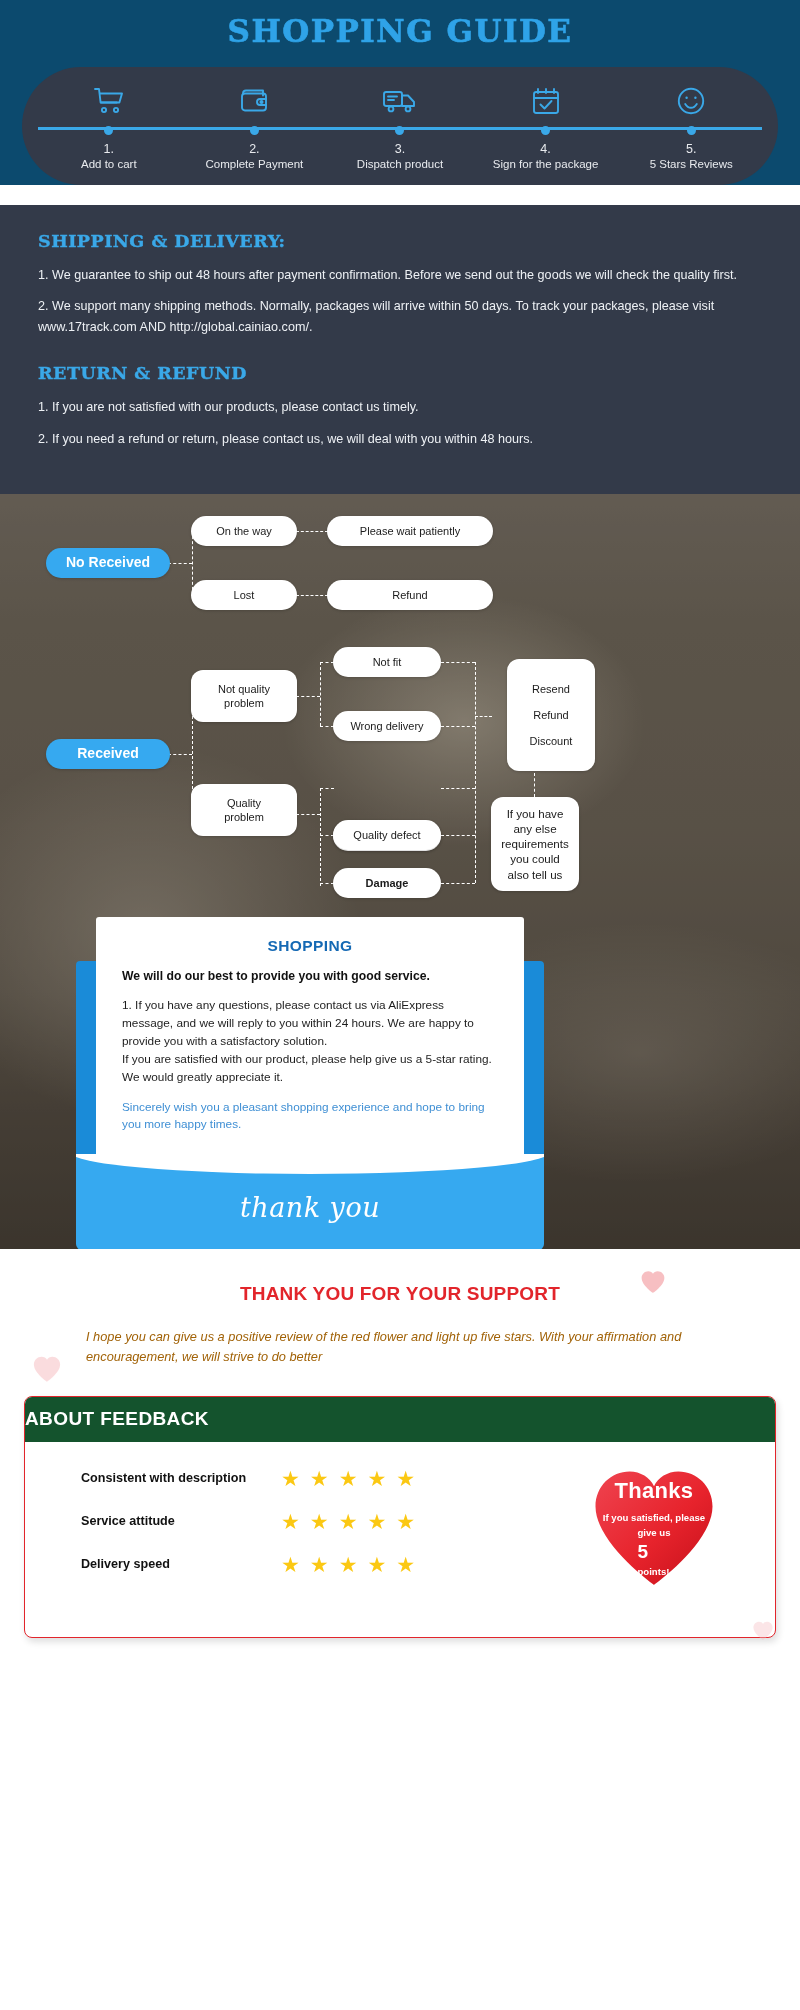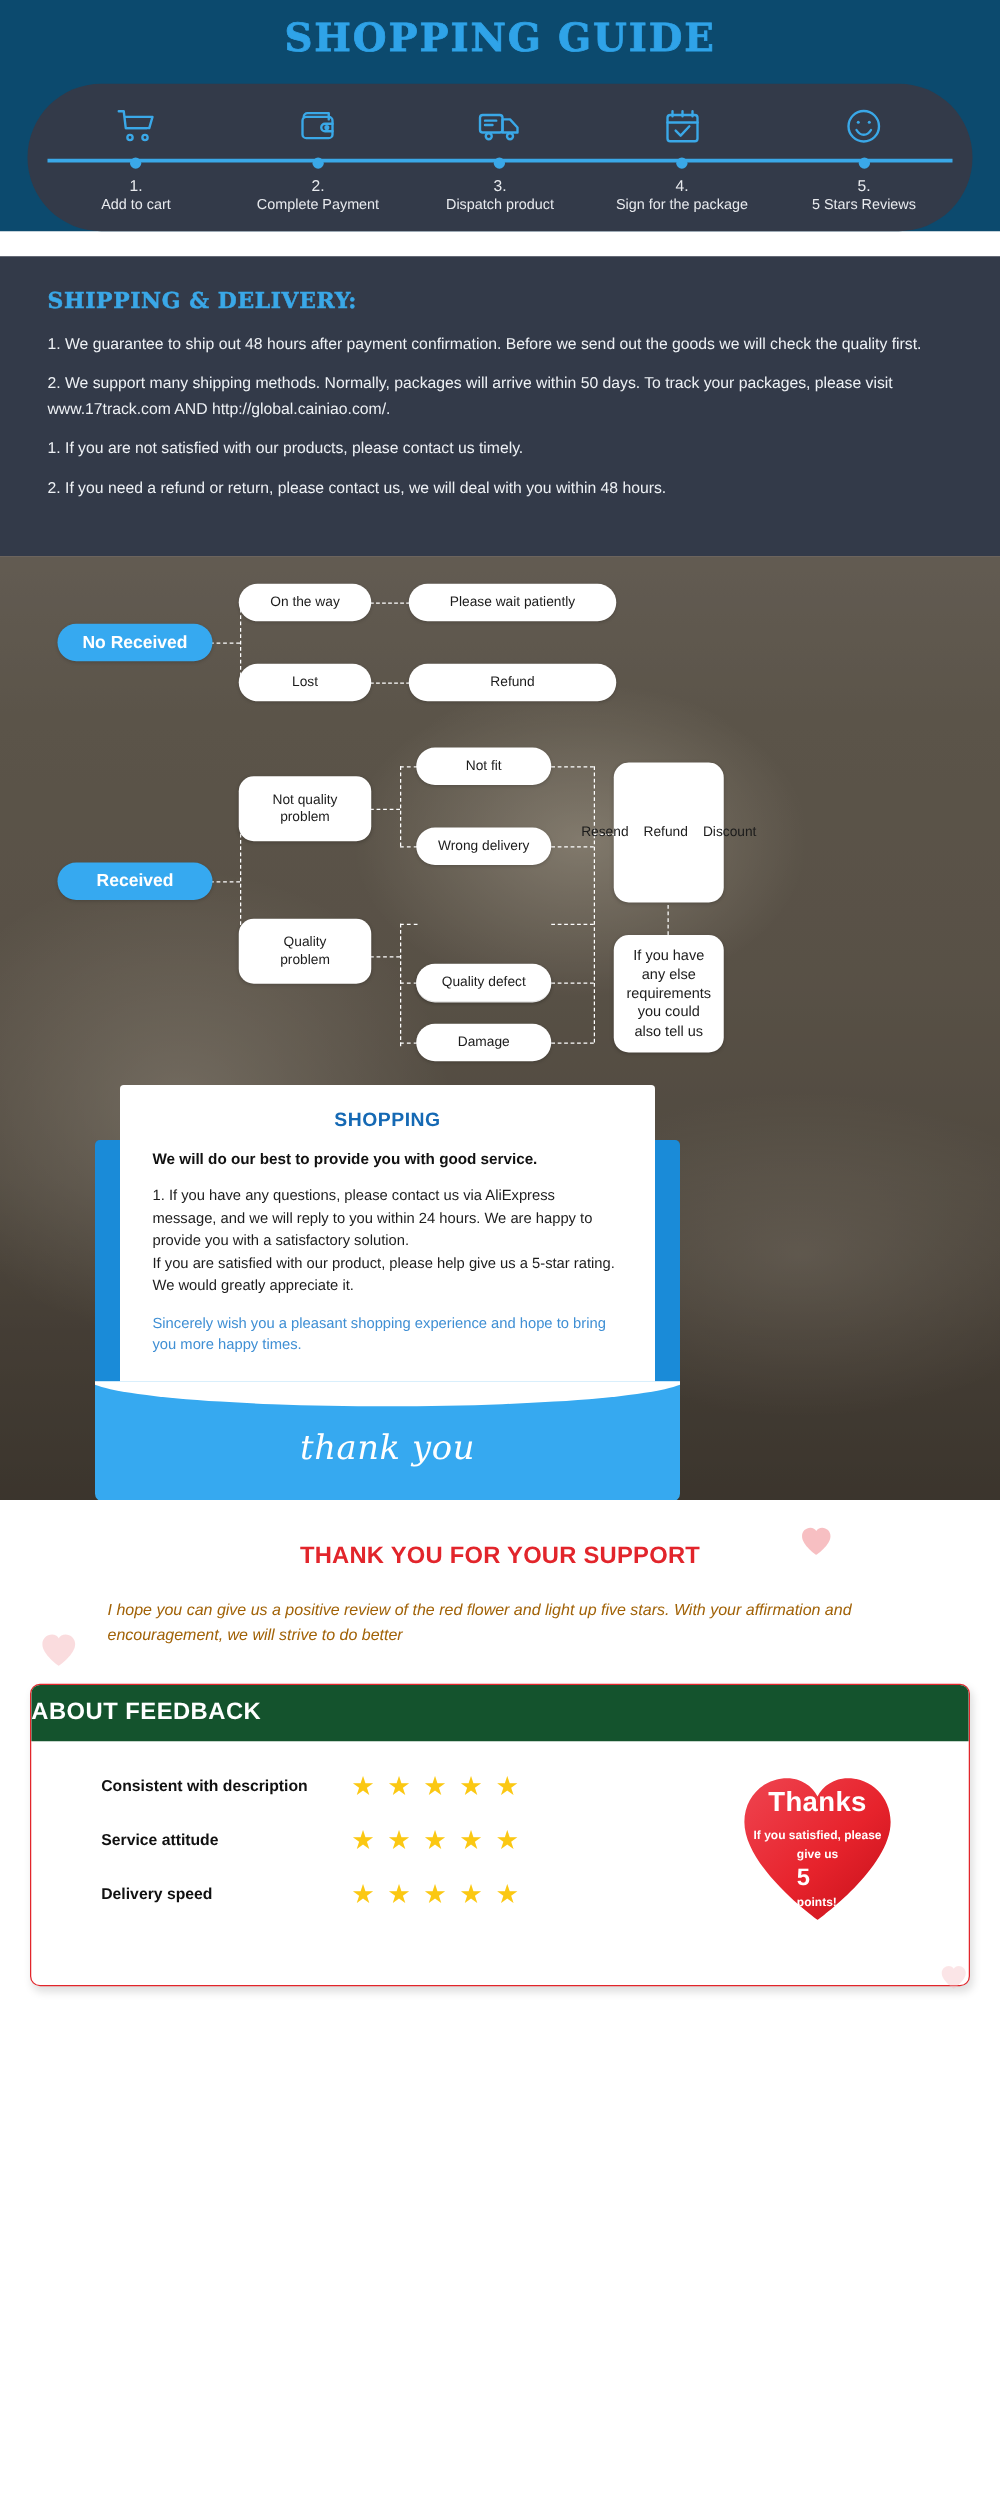--- a/index.html
+++ b/index.html
@@ -101,21 +101,21 @@
     font-size:11px;
     line-height:1.28;
     padding: 4px 8px;
     box-shadow: 0 1px 3px rgba(0,0,0,.18);
   }
   .pill.blue {
     background:#36a9f0; color:#ffffff; font-size:14px; font-weight:bold;
     border-radius:18px;
   }
   .pill.box { border-radius:12px; }
-  .pill.col { flex-direction:row; gap:12px; }
+  .pill.col { flex-direction:column; gap:12px;margin-left:16px; }
   .pill.small { font-size:11.6px; line-height:1.3; }
   .ln { position:absolute; border-color:#ffffff; }
   .ln.h { border-top:1.4px dashed #ffffff; height:0; }
   .ln.v { border-left:1.4px dashed #ffffff; width:0; }
 
   
   .fbwrap { position:absolute; left:76px; top:1103px; width:468px; z-index:6; }
   .fb-blue-back {
     position:absolute; left:0; top:44px; width:468px; height:280px;
     background:#1a8bd8; border-radius:4px;
@@ -283,20 +283,21 @@
 
       </div>
     </div>
   </div>
 
   <div class="dark">
     <div class="dk-head">SHIPPING &amp; DELIVERY:</div>
     <div class="dk-p">1. We guarantee to ship out 48 hours after payment confirmation. Before we send out the goods we will check the quality first.</div>
     <div class="dk-p">2. We support many shipping methods. Normally, packages will arrive within 50 days. To track your packages, please visit www.17track.com AND http://global.cainiao.com/.</div>
 
+    <div class="dk-head second">RETURN &amp; REFUND</div>
     <div class="dk-p">1. If you are not satisfied with our products, please contact us timely.</div>
     <div class="dk-p">2. If you need a refund or return, please contact us, we will deal with you within 48 hours.</div>
   </div>
 
   <div class="photo">
     <div class="photo-bg"></div>
     <div class="photo-shade"></div>
 
     <div class="fc">
 
@@ -343,21 +344,21 @@
         <span>Not quality<br>problem</span>
       </div>
       <div class="pill box" style="left:191px; top:290px; width:106px; height:52px;">
         <span>Quality<br>problem</span>
       </div>
 
       <div class="pill" style="left:333px; top:153px; width:108px; height:30px;">Not fit</div>
       <div class="pill" style="left:333px; top:217px; width:108px; height:30px;">Wrong delivery</div>
       <div class="pill" style="left:333px; top:279px; width:108px; height:30px;margin-top:48px;">Color difference</div>
       <div class="pill" style="left:333px; top:326px; width:108px; height:30px;">Quality defect</div>
-      <div class="pill" style="left:333px; top:374px; width:108px; height:30px;">Damage</div>
+      <div class="pill" style="left:333px; top:374px; width:108px; height:30px;font-weight:bold;">Damage</div>
 
       <div class="pill box col" style="left:491px; top:165px; width:88px; height:112px;">
         <span>Resend</span>
         <span>Refund</span>
         <span>Discount</span>
       </div>
       <div class="pill box small" style="left:491px; top:303px; width:88px; height:94px;">If you have any else requirements you could also tell us</div>
     </div>
 
     <div class="fbwrap" style="position:absolute; left:76px; top:423px;">

